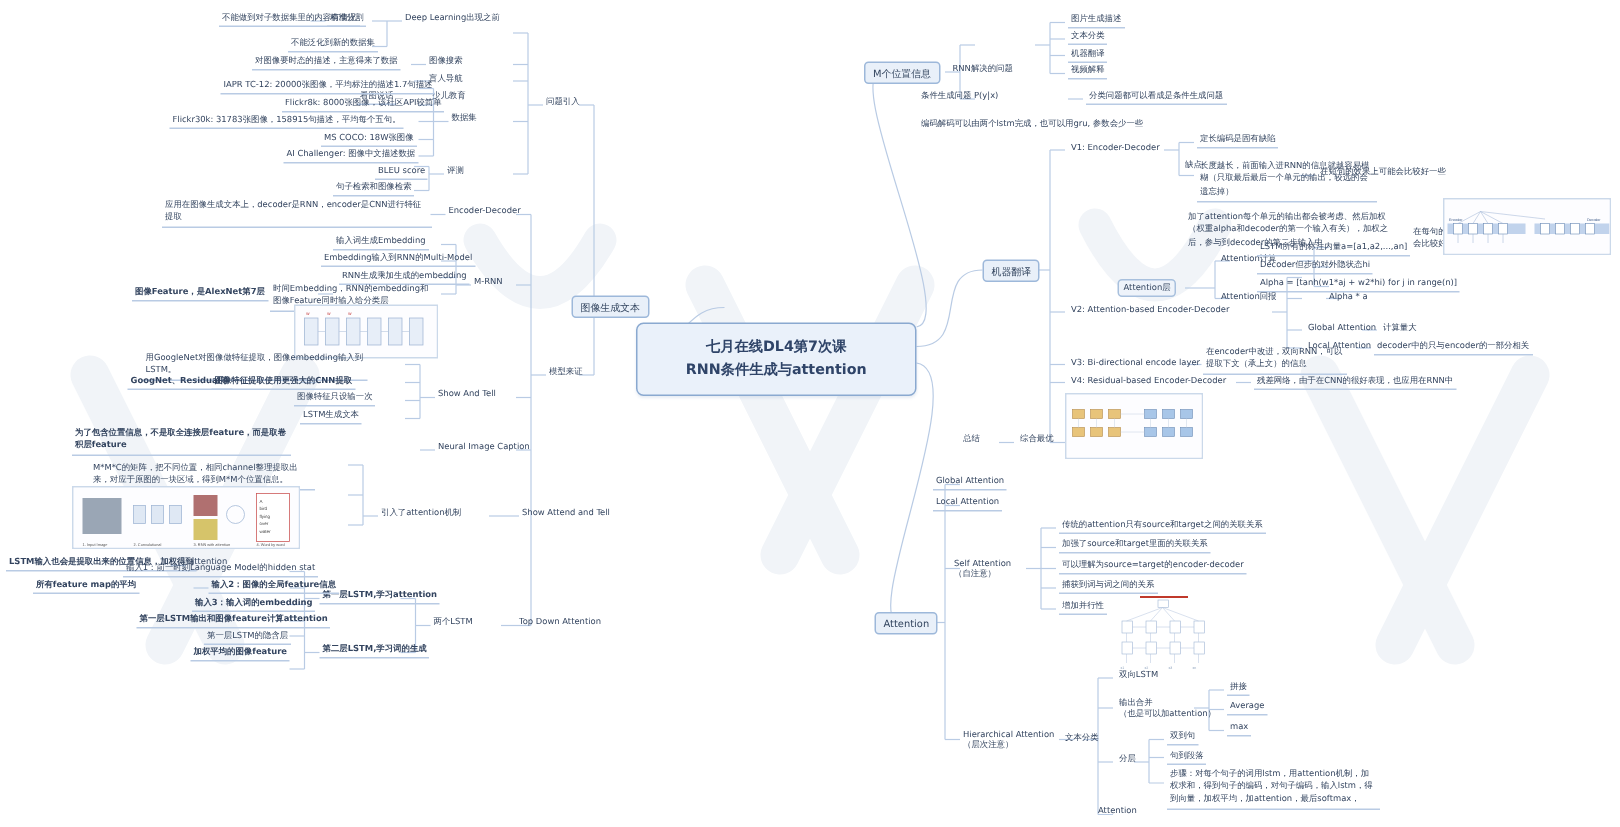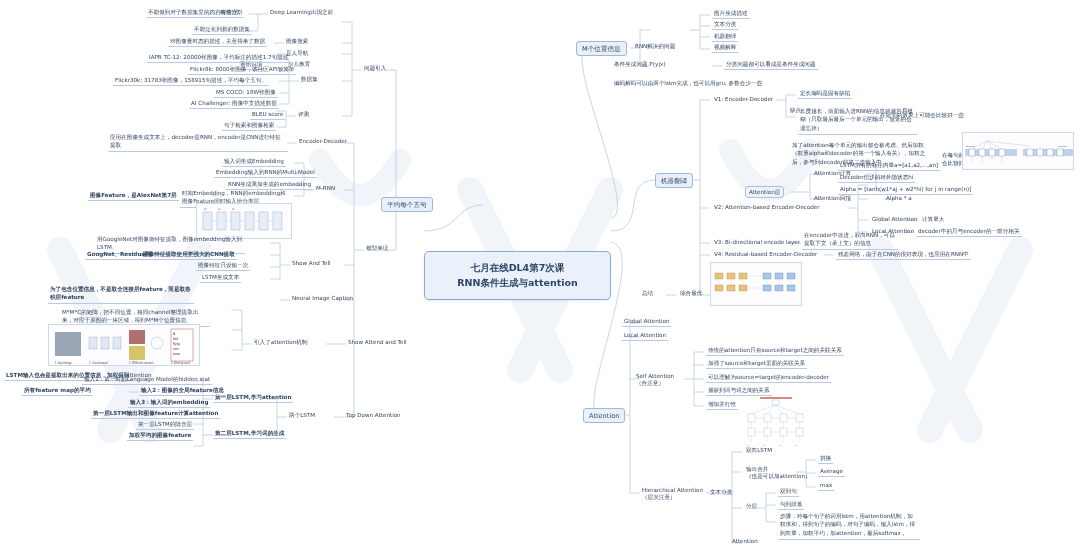--- a/index.html
+++ b/index.html
@@ -65,21 +65,20 @@
     font-size:9.5px;
     font-weight:bold;
     text-align:center;
     padding:9px 13px;
     border:1.3px solid #8aa9d0;
     border-radius:5px;
     background:#eaf1fa;
     color:#2f4468;
     line-height:1.55;
     box-shadow:0 1px 2px rgba(120,150,190,.18);
-    margin-top:36px;
   }
   
   .figure{
     position:absolute;
     border:0.8px solid #cbd9ea;
     background:#fdfdff;
     box-sizing:border-box;
     overflow:hidden;
   }
   .figure svg{display:block;}
@@ -298,21 +297,21 @@
     </g>
   </svg>
 
   <div class="layer">
 
     <div class="node center" style="left:424px;top:215px;width:187px;">
       <div>七月在线DL4第7次课</div>
       <div>RNN条件生成与attention</div>
     </div>
 
-    <div class="node box lv2" style="left:381px;top:197px;">平均每个五句</div>
+    <div class="node box lv2" style="left:381px;top:197px;">图像生成文本</div>
     <div class="node box lv2" style="left:576px;top:41px;">M个位置信息</div>
     <div class="node box lv2" style="left:655px;top:173px;">机器翻译</div>
     <div class="node box lv2" style="left:583px;top:408px;">Attention</div>
 
     <div class="node plain" style="left:362px;top:64px;">问题引入</div>
 
     <div class="node plain" style="left:268px;top:8px;">Deep Learning出现之前</div>
     <div class="node leaf" style="left:218px;top:8px;">精准分割</div>
     <div class="node leaf" style="left:146px;top:8px;">不能做到对子数据集里的内容有情况</div>
     <div class="node leaf" style="left:192px;top:25px;">不能泛化到新的数据集</div>

